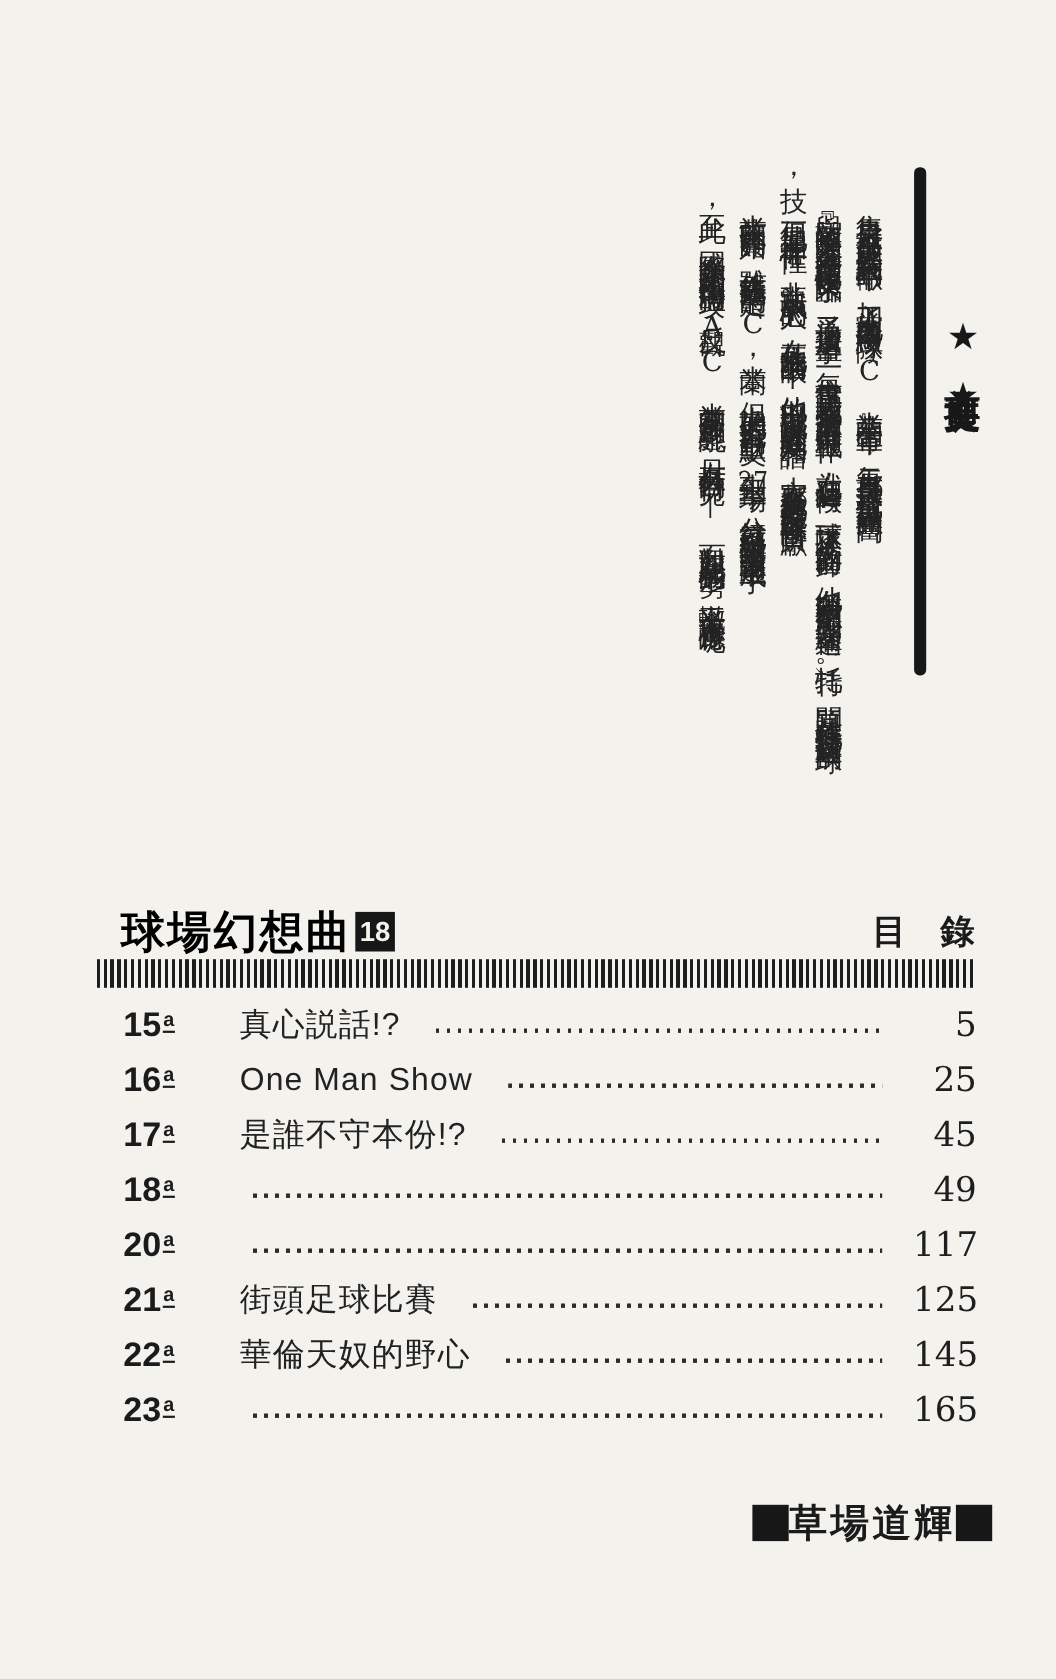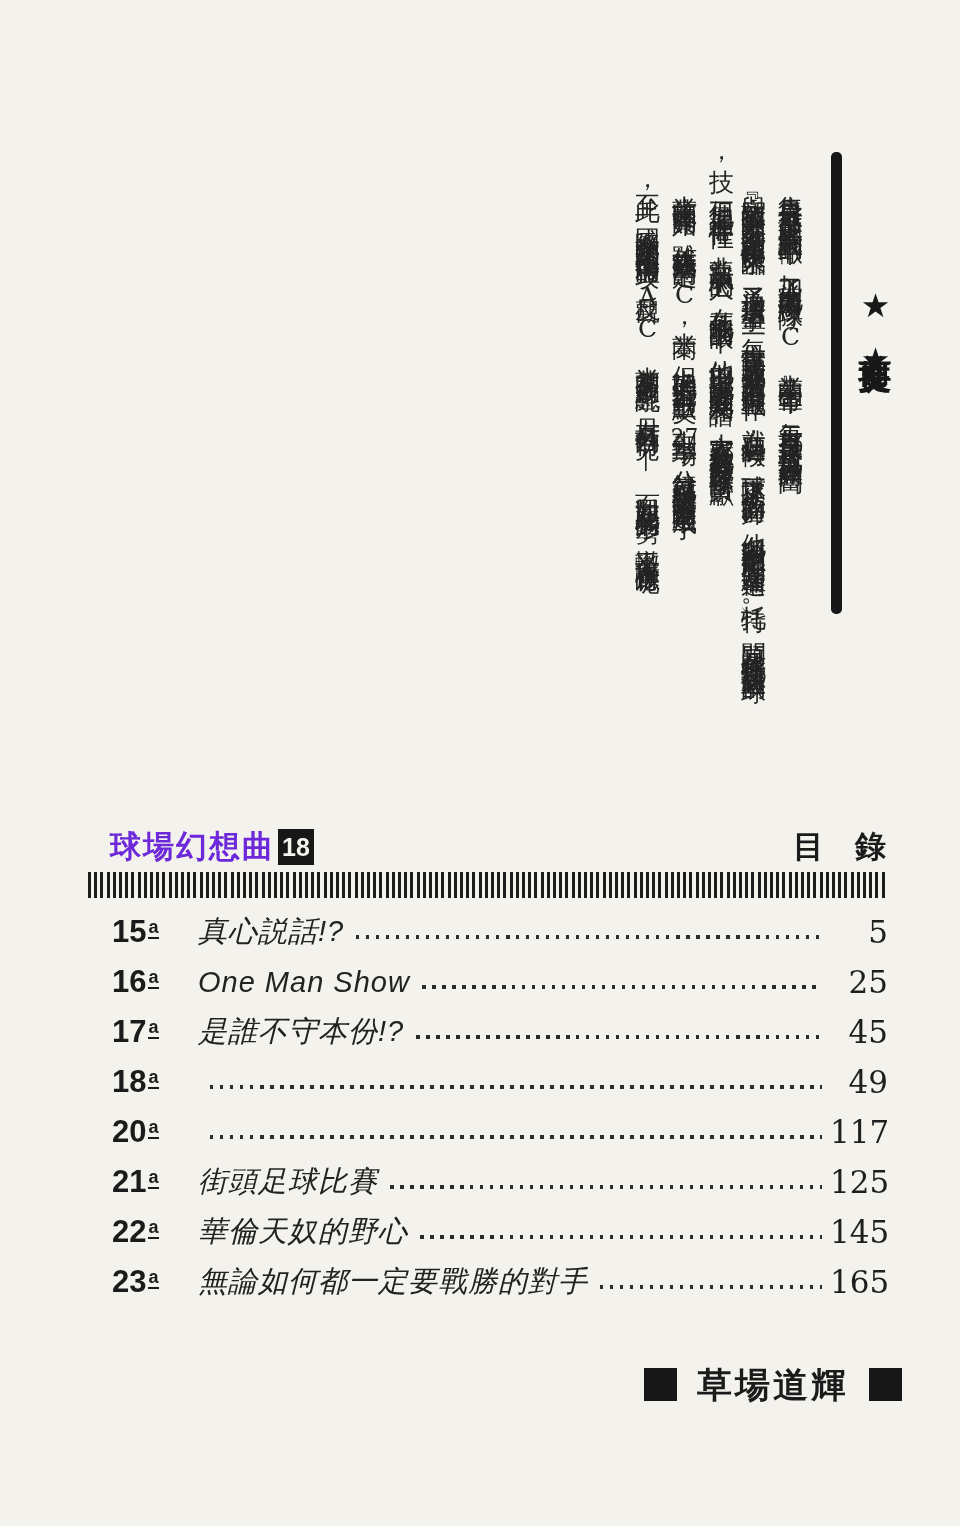--- a/index.html
+++ b/index.html
@@ -38,51 +38,51 @@
   .tcy { text-combine-upright: all; letter-spacing: 0; }
   .upr { text-orientation: upright; }
 
   
   .toc {
     position: absolute; left: 88px; top: 824px; width: 800px;
     font-family: "Liberation Sans", "DejaVu Sans", sans-serif;
   }
   .toc-header { display: flex; align-items: center; height: 46px; }
   .series-title {
-    font-weight: bold; font-size: 31px; letter-spacing: 2px;
-    margin-left: 22px; color: #6d28d9;
+    font-weight: bold; font-size: 40px; letter-spacing: 2px;
+    margin-left: 22px; color: #000000;
   }
   .volume-badge {
     margin-left: 3px; width: 36px; height: 36px;
     background: #171717; color: #f3f2ed;
     display: inline-flex; align-items: center; justify-content: center;
     font-weight: bold; font-size: 25px;
   }
   .toc-label {
     margin-left: auto; margin-right: 2px;
     font-weight: bold; font-size: 31px; color: #1b1b1b;
   }
   .stripe-divider {
     height: 26px; margin-top: 2px;
     background: repeating-linear-gradient(to right, #1d1d1d 0 3px, transparent 3px 6.2px);
   }
   .toc-list { list-style: none; margin: 9px 0 0 0; padding: 0 0 0 24px; }
-  .toc-entry { display: flex; align-items: center; height: 50px; }
+  .toc-entry { display: flex; align-items: center; height: 50px; gap: 20px; }
   .chapter-number {
     width: 86px; flex: 0 0 86px;
     font-weight: bold; font-size: 31px; color: #1b1b1b;
     white-space: nowrap;
   }
   .chapter-ordinal {
     display: inline-block; font-size: 18px; line-height: 1;
     position: relative; top: -9px; margin-left: 2px;
     border-bottom: 2px solid currentColor; padding-bottom: 1px;
   }
   .chapter-title {
-    font-size: 29px; letter-spacing: 1px; white-space: nowrap; color: #222; font-style: italic;
+    font-size: 29px; letter-spacing: 1px; white-space: nowrap; color: #222;
   }
   .dot-leader {
     flex: 1 1 auto; height: 4px; margin: 10px 8px 0 12px;
     background: repeating-linear-gradient(to right, #2c2c2c 0 3.5px, transparent 3.5px 10px);
   }
   .page-number {
     flex: 0 0 58px; width: 58px; text-align: right;
     font-family: "DejaVu Serif", "Liberation Serif", serif;
     font-size: 31px; color: #1e1e1e;
   }
@@ -91,21 +91,21 @@
   .author-credit {
     position: absolute; top: 1367px; right: 58px;
     display: flex; align-items: center;
   }
   .author-square {
     width: 33px; height: 33px; background: #171717; display: inline-block;
   }
   .author-name {
     font-family: "Liberation Sans", "DejaVu Sans", sans-serif;
     font-weight: bold; font-size: 35px; letter-spacing: 3px;
-    margin: 0 20px; color: #1b1b1b; line-height: 1;
+    margin: 0 0; color: #1b1b1b; line-height: 1;
   }
 </style>
 </head>
 <body>
 
 <div class="page">
 
   <section>
     <div class="recap-rule"></div>
     <h1 class="recap-title">★前文提要★</h1>
@@ -168,21 +168,20 @@
 
     <li class="toc-entry">
       <span class="chapter-number"><span>22</span><span class="chapter-ordinal">a</span></span>
       <span class="chapter-title">華倫天奴的野心</span>
       <span class="dot-leader"></span>
       <span class="page-number">145</span>
     </li>
 
     <li class="toc-entry">
       <span class="chapter-number"><span>23</span><span class="chapter-ordinal">a</span></span>
-      <span class="chapter-title">無論如何都一定要戰勝的對手</span>
       <span class="dot-leader"></span>
       <span class="page-number">165</span>
     </li>
   </ul>
   </section>
 
   <div class="author-credit">
     <span class="author-square"></span>
     <span class="author-name">草場道輝</span>
     <span class="author-square"></span>

